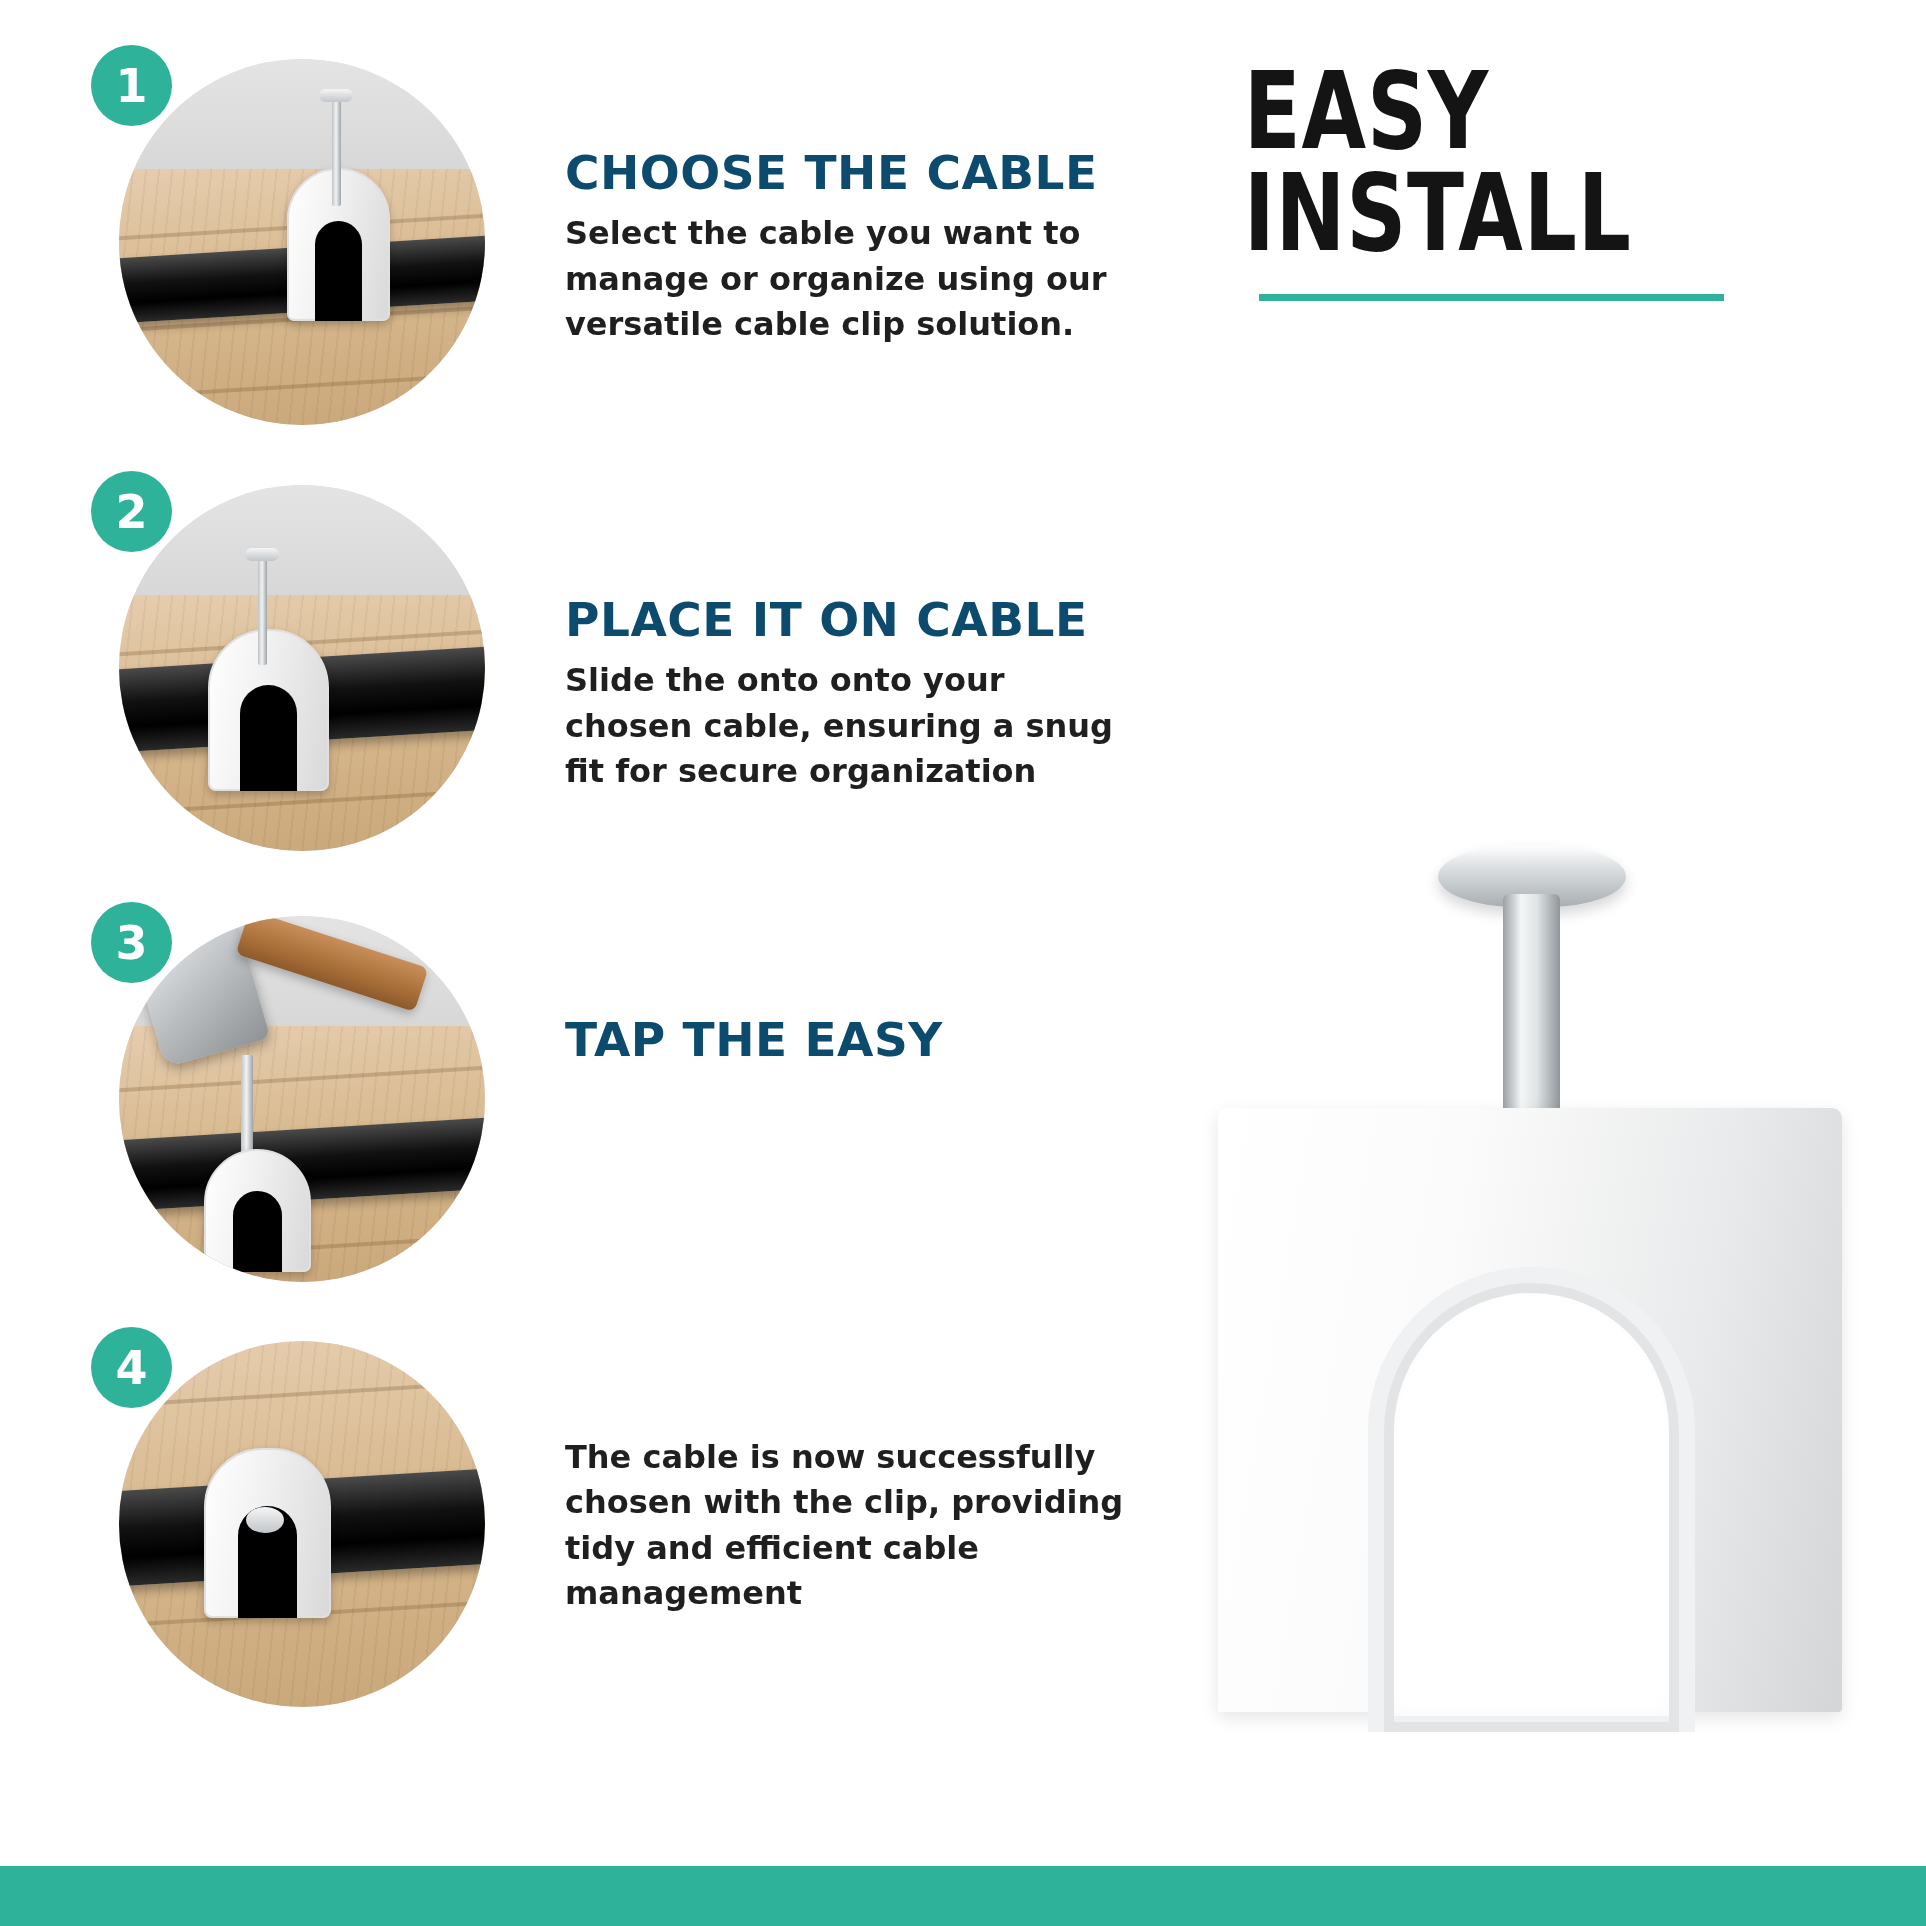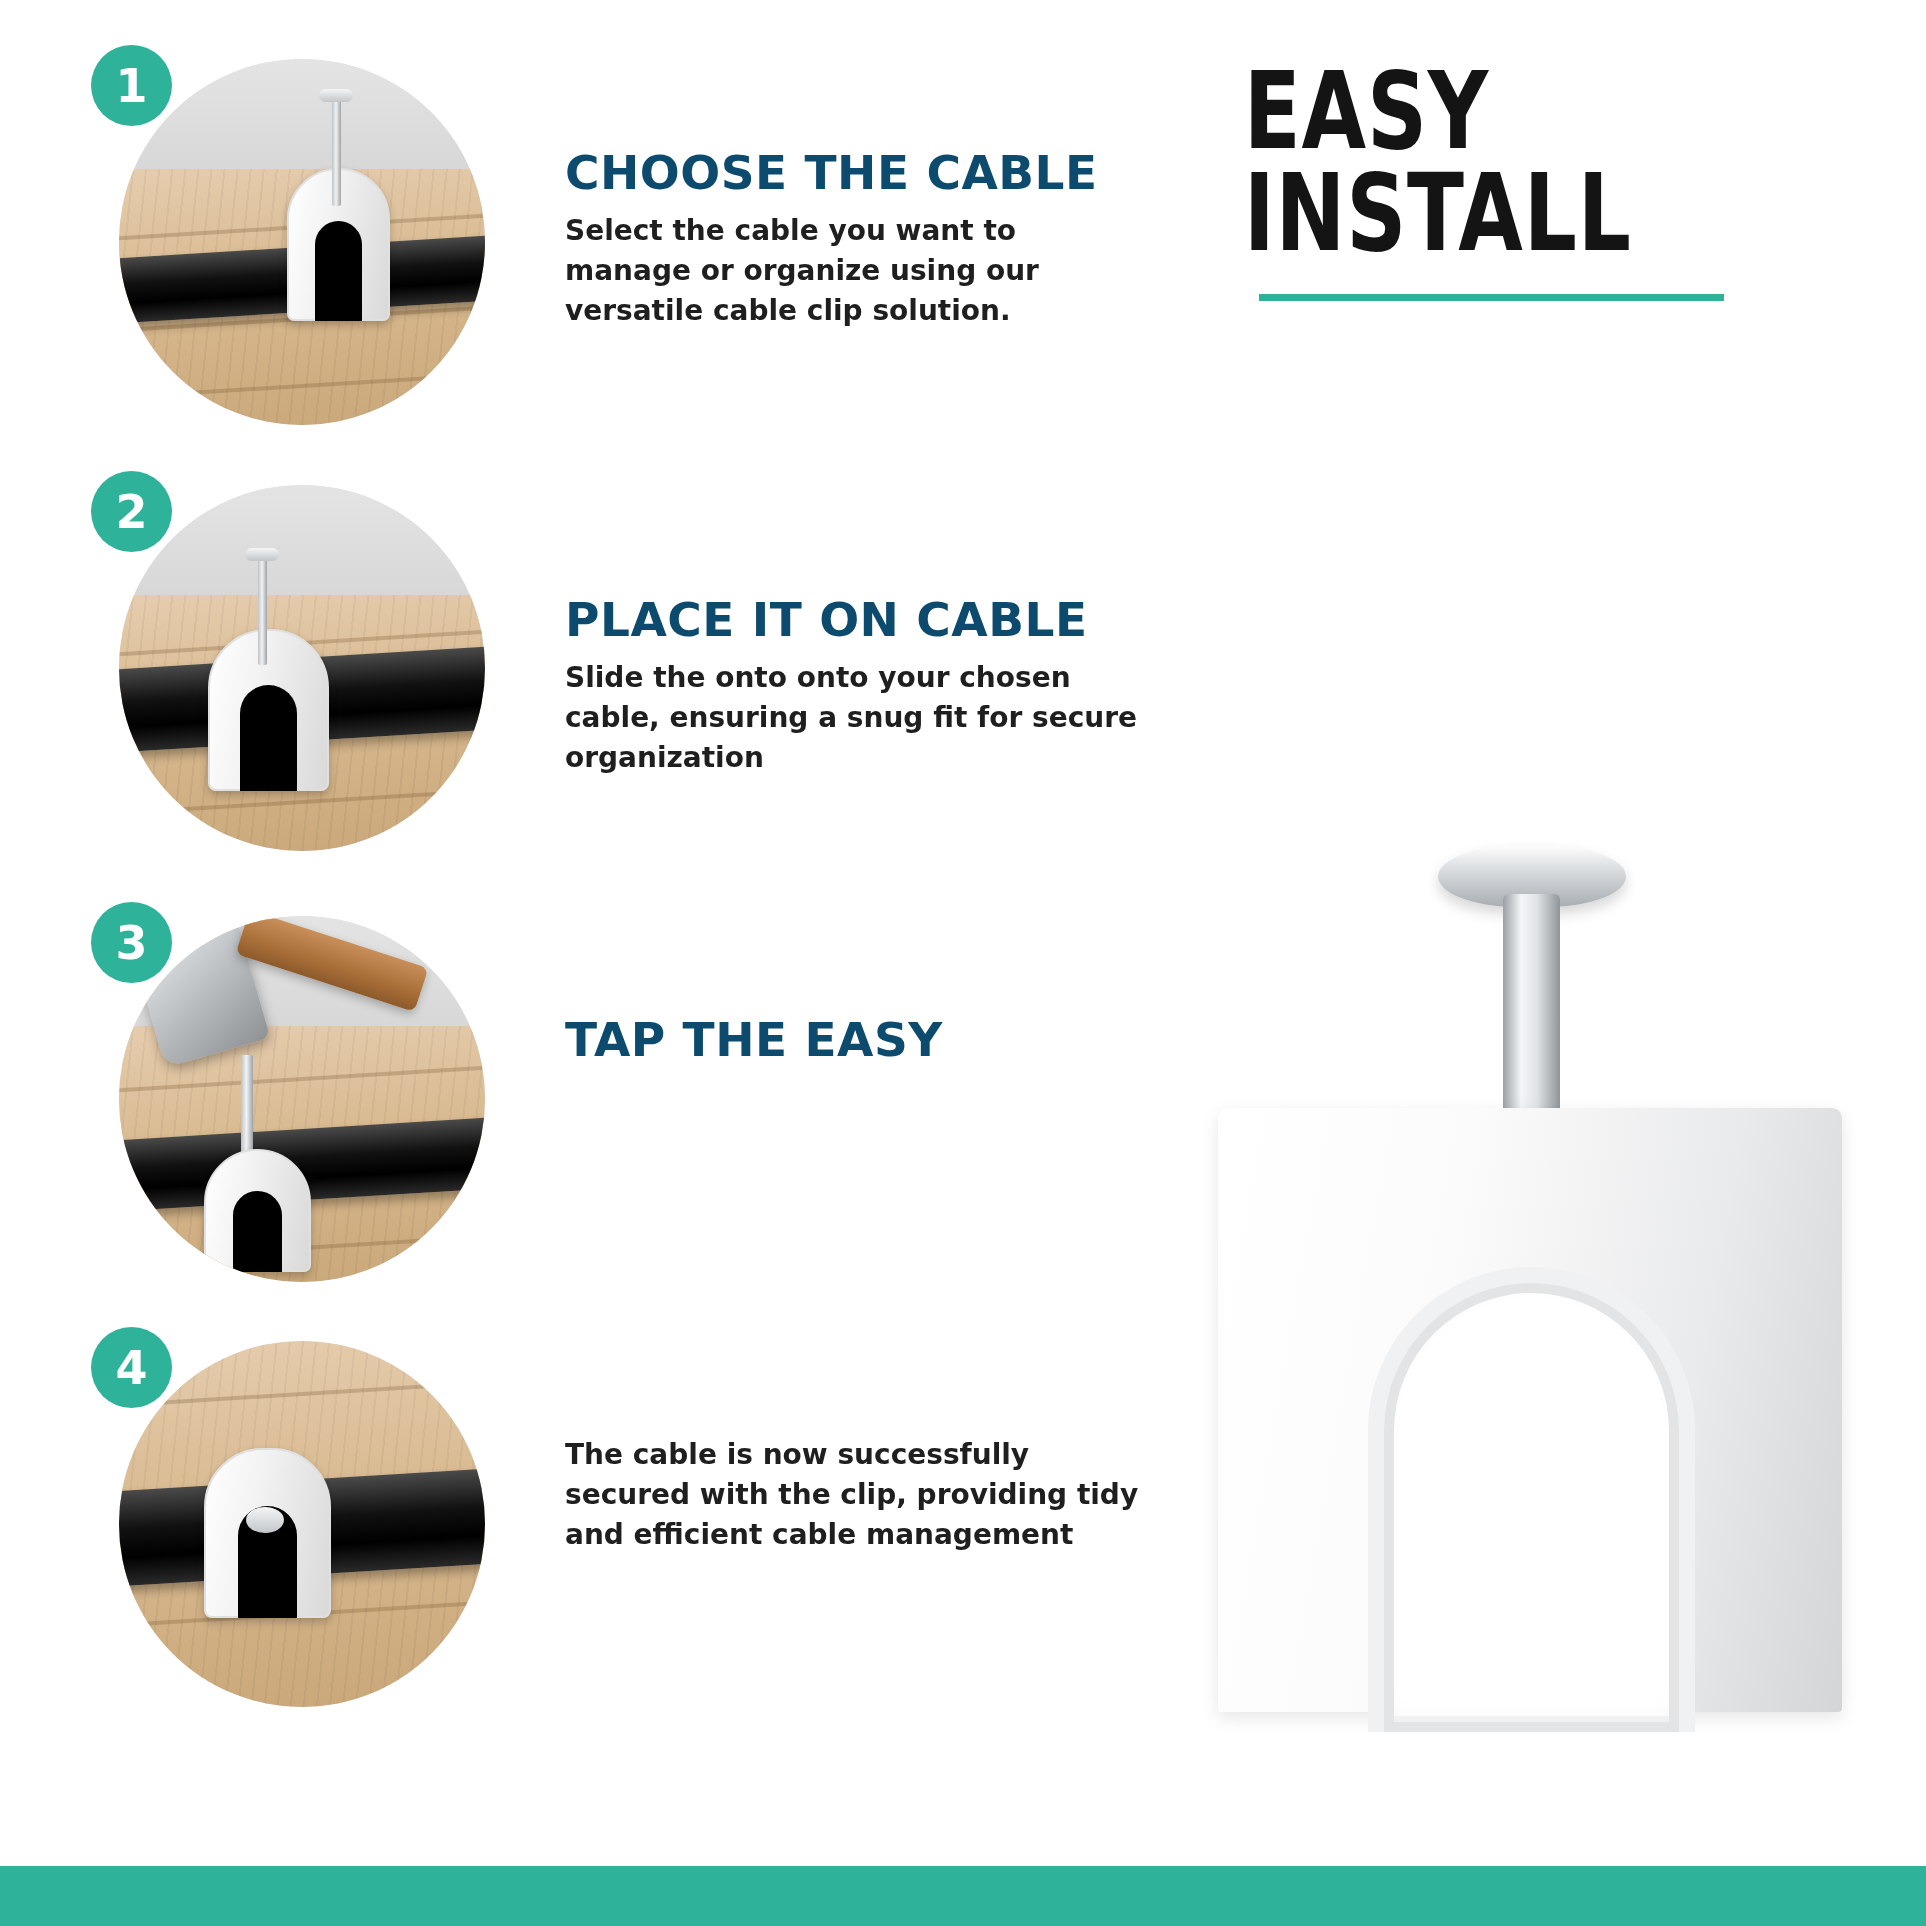--- a/index.html
+++ b/index.html
@@ -165,21 +165,21 @@
     font-weight: bold;
     font-size: 47px;
     letter-spacing: 0.5px;
     color: #0c4a6e;
     margin: 0 0 14px 0;
     line-height: 1.05;
   }
   .step-desc {
     font-family: "DejaVu Sans", sans-serif;
     font-weight: bold;
-    font-size: 28px;
+    font-size: 32px;
     line-height: 1.42;
     color: #1f1f1f;
     margin: 0;
   }
   .step-1 .step-text { top: 89px; }
   .step-2 .step-text { top: 110px; }
   .step-3 .step-text { top: 99px; }
   .step-4 .step-text { top: 94px; }
 
   
@@ -352,21 +352,21 @@
           <div class="wood-line" style="top:46%"></div>
           <div class="wood-line" style="top:74%"></div>
         </div>
         <div class="cable" style="top:139px; height:95px;"></div>
         <div class="clip clip-arch" style="left:85px; top:107px; width:123px; height:166px;"></div>
         <div class="nail-head" style="left:127px; top:166px; width:38px; height:26px; border-radius:50%;"></div>
       </div>
     </div>
     <div class="badge">4</div>
     <div class="step-text">
-      <p class="step-desc">The cable is now successfully secured with the clip, providing tidy and efficient cable management</p>
+      <p class="step-desc">The cable is now successfully chosen with the clip, providing tidy and efficient cable management</p>
     </div>
   </div>
 
 </div>
 
 <div class="headline">
   <h1 class="headline-text">EASY
 INSTALL</h1>
   <div class="headline-rule"></div>
 </div>

